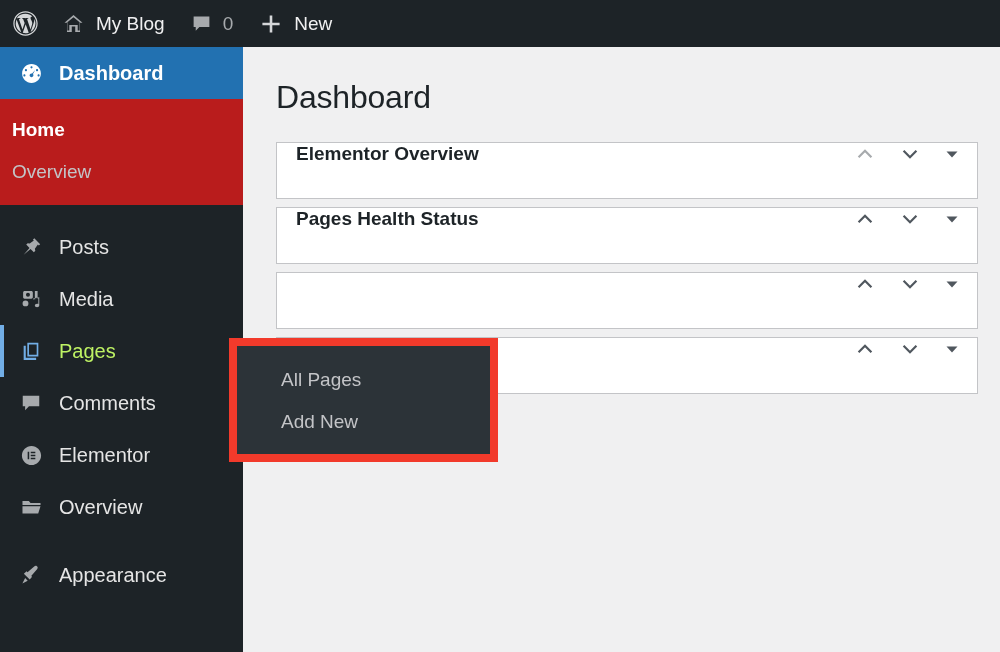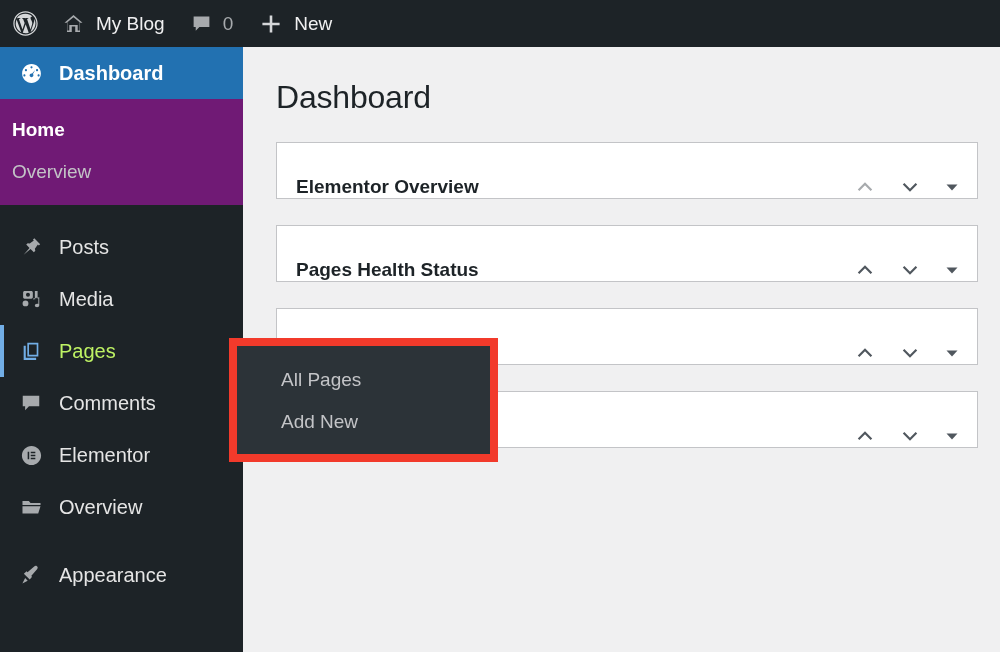--- a/index.html
+++ b/index.html
@@ -73,21 +73,21 @@
   .menu-item.hovered .mi-icon svg { fill: #72aee6; }
   .menu-item.hovered::before {
     content: "";
     position: absolute; left: 0; top: 0;
     width: 4px; height: 100%;
     background: #72aee6;
   }
 
   
   .submenu {
-    background: #701a75;
+    background: #b91c1c;
     padding: 10px 0 12px 0;
   }
   .submenu-item {
     display: block;
     padding: 10px 0 10px 12px;
     font-size: 19px;
     color: #c3c4c7;
   }
   .submenu-item.current { color: #fff; font-weight: bold; }
 
@@ -103,23 +103,23 @@
     font-size: 32px;
     font-weight: normal;
     color: #1d2327;
     padding: 32px 0 0 33px;
     letter-spacing: -0.2px;
   }
   .panels { padding: 26px 22px 0 33px; }
   .panel {
     background: #fff;
     border: 1px solid #c3c4c7;
-    margin-bottom: 26px;
+    margin-bottom: 8px;
     height: 57px;
-    display: flex; align-items: flex-end;
+    display: flex; align-items: flex-start;
     justify-content: space-between;
     padding: 0 17px 0 19px;
   }
   .panel-title {
     font-size: 19px; font-weight: bold; color: #1d2327;
   }
   .panel-actions { display: flex; align-items: center; gap: 23px; }
   .panel-actions .ctl { display: flex; align-items: center; justify-content: center; cursor: pointer; }
   .panel-actions .ctl svg { display: block; }
   .chev { stroke: #50575e; stroke-width: 2.4; fill: none; }

